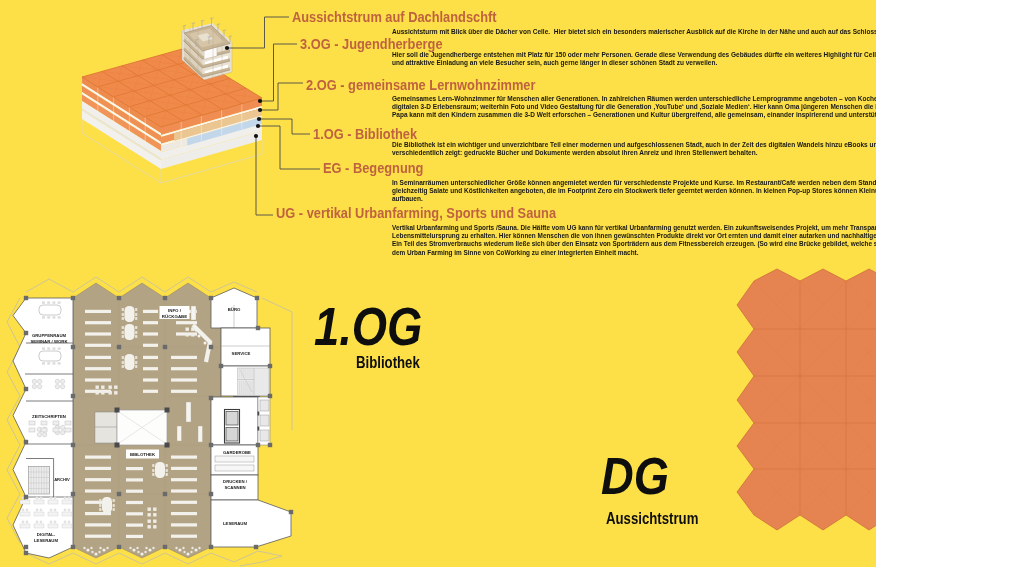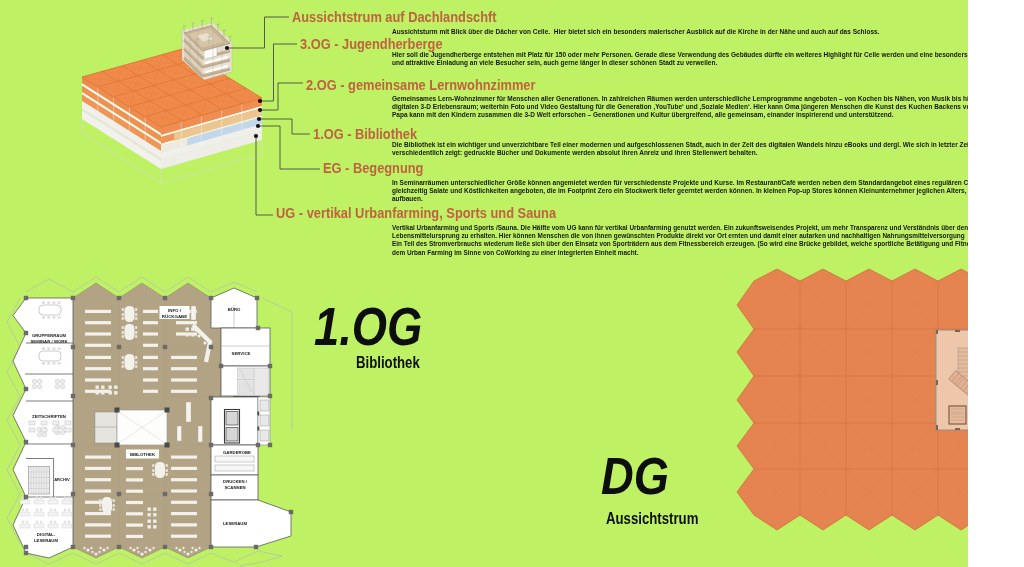--- a/index.html
+++ b/index.html
@@ -1,15 +1,15 @@
 <!DOCTYPE html>
 <html><head><meta charset="utf-8">
 <style>
 html,body{margin:0;padding:0;background:#ffffff;}
-#canvas{position:relative;width:968px;height:567px;overflow:hidden;background:#bef264;
+#canvas{position:relative;width:876px;height:567px;overflow:hidden;background:#fde047;
  font-family:"Liberation Sans",sans-serif;}
 .h{position:absolute;font-weight:bold;color:#bf6240;font-size:15px;white-space:nowrap;
  transform-origin:0 0;transform:scaleX(0.855);}
 .p{position:absolute;font-weight:bold;color:#161616;font-size:7px;line-height:8.2px;white-space:nowrap;
  transform-origin:0 0;transform:scaleX(0.93);}
 .big{position:absolute;font-weight:bold;font-style:italic;color:#0e0e0e;font-size:54px;white-space:nowrap;transform-origin:0 0;transform:scaleX(0.84);}
 .sub{position:absolute;font-weight:bold;color:#0e0e0e;font-size:16.5px;white-space:nowrap;transform-origin:0 0;transform:scaleX(0.80);}
 </style></head>
 <body>
 <div id="canvas">

